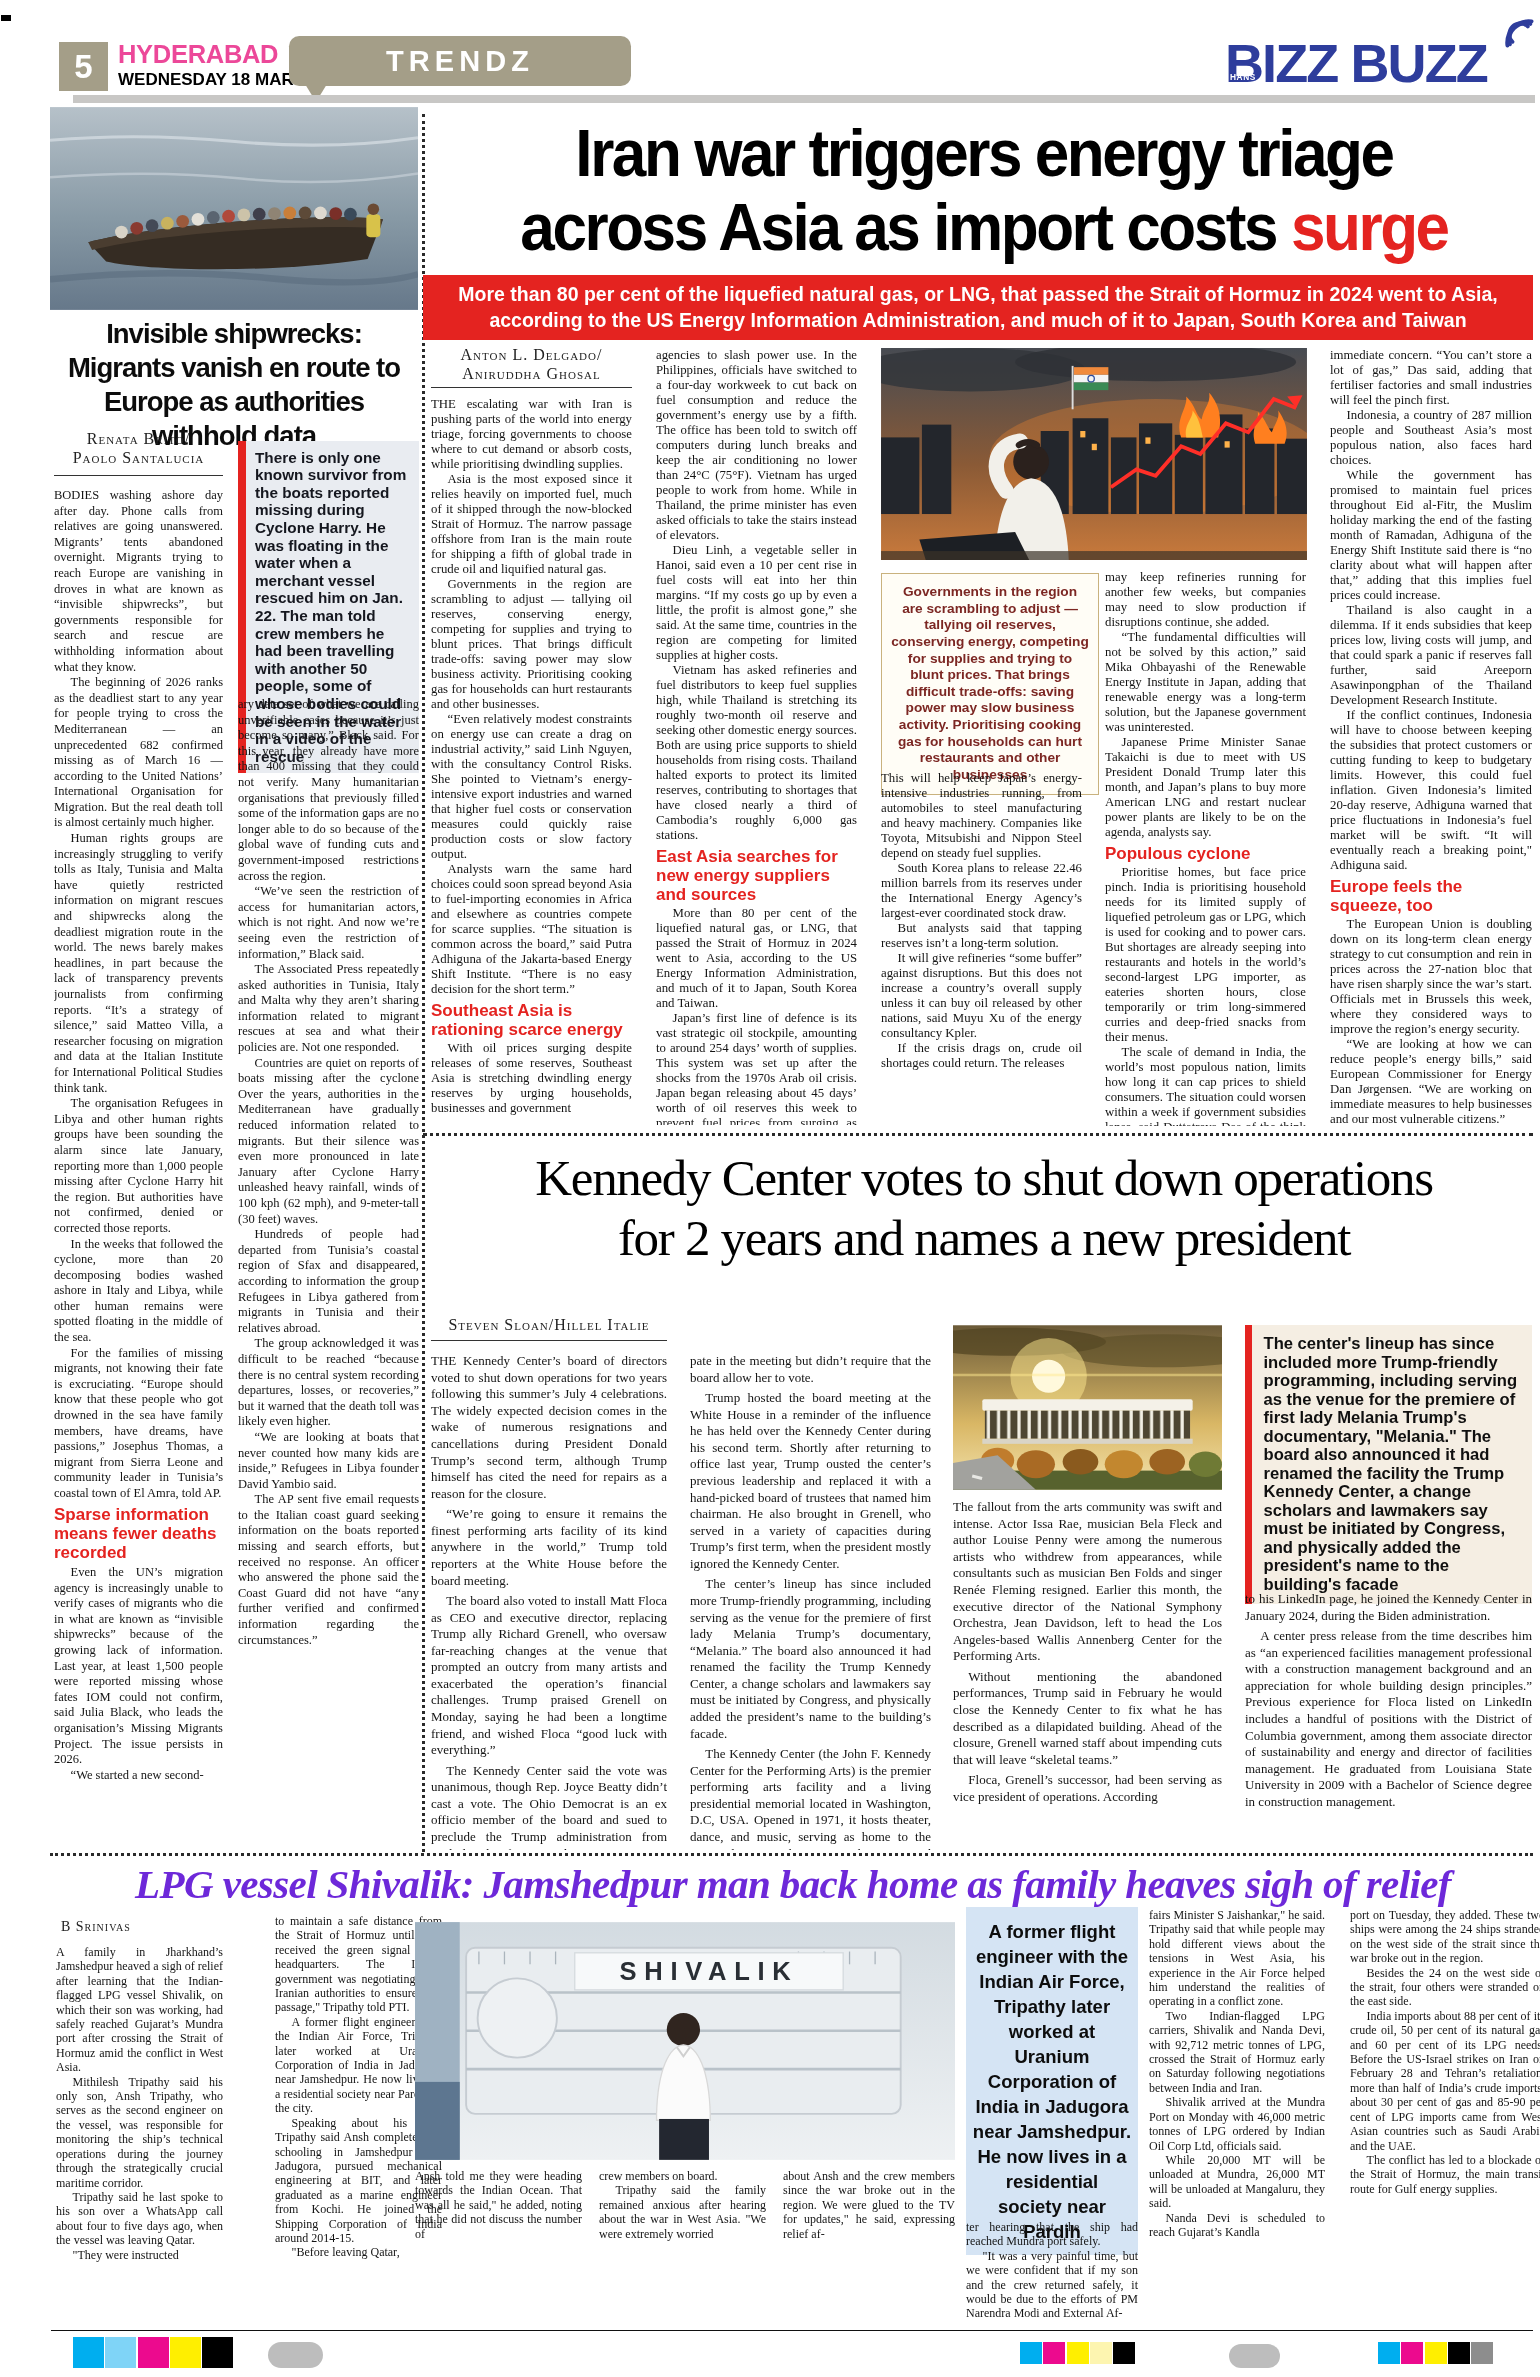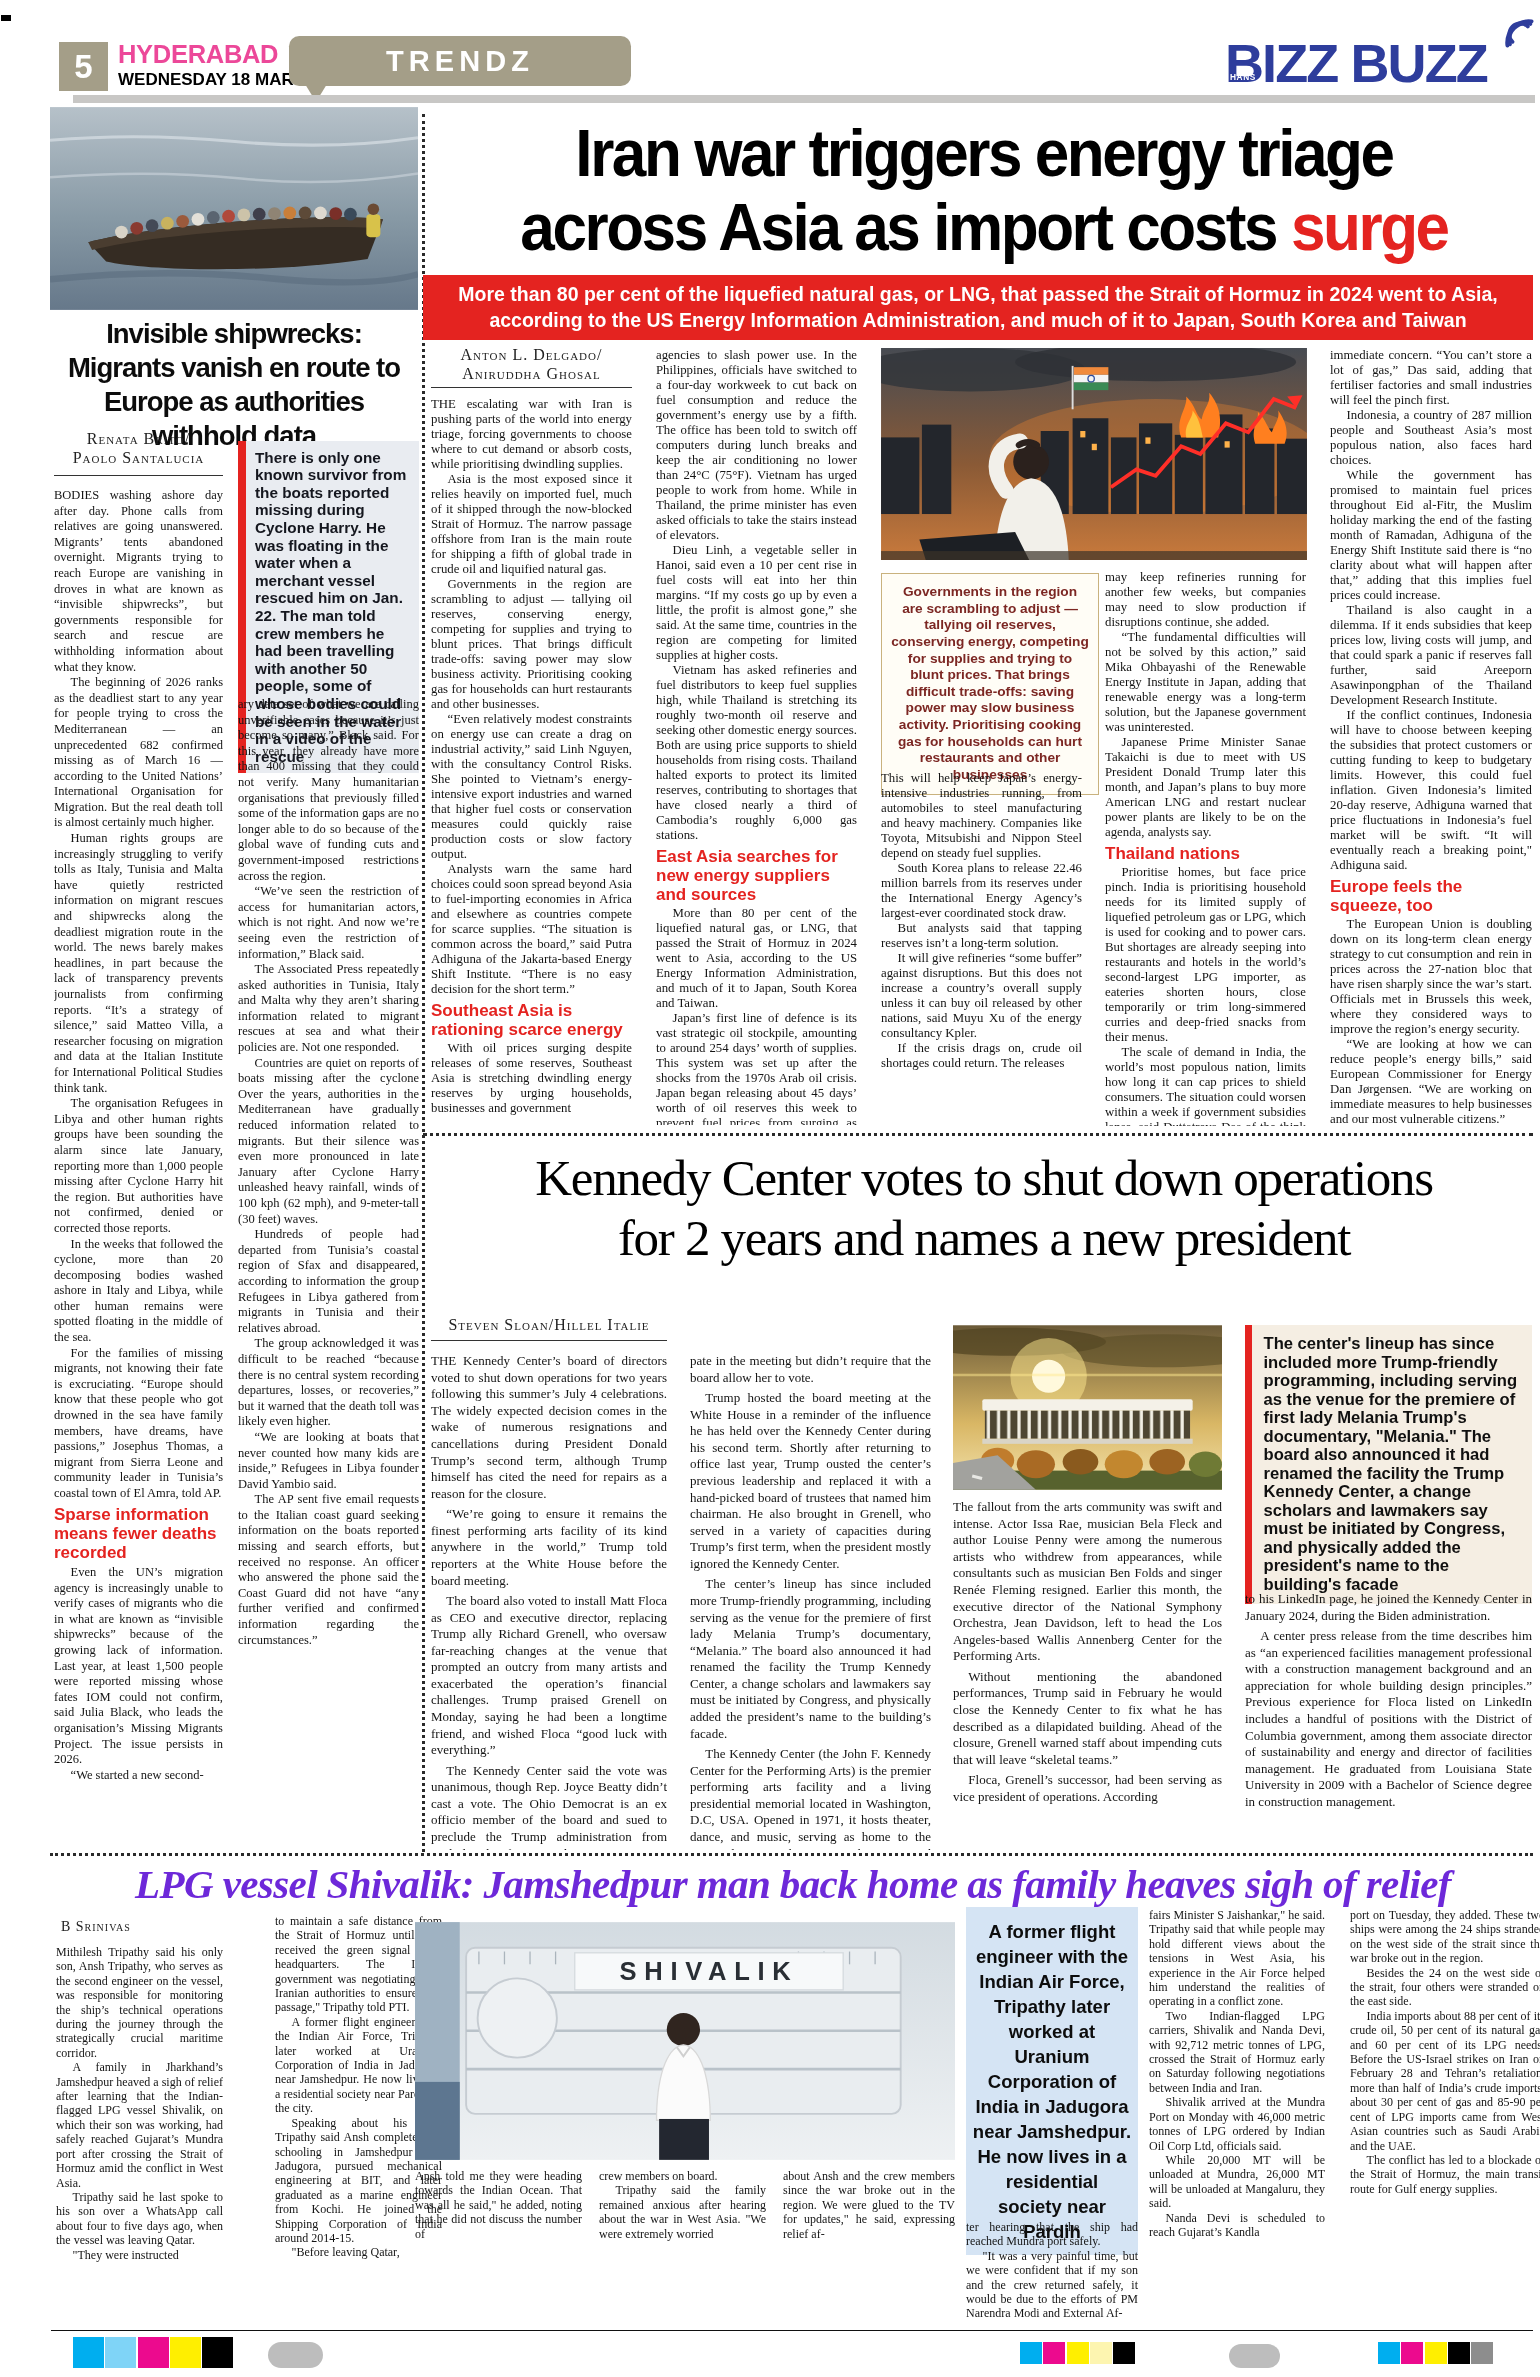--- a/index.html
+++ b/index.html
@@ -270,21 +270,21 @@
         <p>It will give refineries “some buffer” against disruptions. But this does not increase a country’s overall supply unless it can buy oil released by other nations, said Muyu Xu of the energy consultancy Kpler.</p>
         <p>If the crisis drags on, crude oil shortages could return. The releases</p>
       </div>
   </div>
   <div class="abs bodycol irn" style="left:1105px;top:570px;width:201px;height:556px;">
     <div class="paras">
         <p>may keep refineries running for another few weeks, but companies may need to slow production if disruptions continue, she added.</p>
         <p>“The fundamental difficulties will not be solved by this action,” said Mika Ohbayashi of the Renewable Energy Institute in Japan, adding that renewable energy was a long-term solution, but the Japanese government was uninterested.</p>
         <p>Japanese Prime Minister Sanae Takaichi is due to meet with US President Donald Trump later this month, and Japan’s plans to buy more American LNG and restart nuclear power plants are likely to be on the agenda, analysts say.</p>
       </div>
-    <div class="red-sub">Thailand nations</div>
+    <div class="red-sub">Populous cyclone</div>
     <div class="paras keep">
         <p>Prioritise homes, but face price pinch. India is prioritising household needs for its limited supply of liquefied petroleum gas or LPG, which is used for cooking and to power cars. But shortages are already seeping into restaurants and hotels in the world’s second-largest LPG importer, as eateries shorten hours, close temporarily or trim long-simmered curries and deep-fried snacks from their menus.</p>
         <p>The scale of demand in India, the world’s most populous nation, limits how long it can cap prices to shield consumers. The situation could worsen within a week if government subsidies lapse, said Duttatreya Das of the think tank Ember, noting gas supplies were the most</p>
       </div>
   </div>
   <div class="abs bodycol irn" style="left:1330px;top:348px;width:202px;height:777px;">
     <div class="paras">
         <p>immediate concern. “You can’t store a lot of gas,” Das said, adding that fertiliser factories and small industries will feel the pinch first.</p>
         <p>Indonesia, a country of 287 million people and Southeast Asia’s most populous nation, also faces hard choices.</p>
         <p>While the government has promised to maintain fuel prices throughout Eid al-Fitr, the Muslim holiday marking the end of the fasting month of Ramadan, Adhiguna of the Energy Shift Institute said there is “no clarity about what will happen after that,” adding that this implies fuel prices could increase.</p>
@@ -372,22 +372,22 @@
         <p>A center press release from the time describes him as “an experienced facilities management professional with a construction management background and an appreciation for whole building design principles.” Previous experience for Floca listed on LinkedIn includes a handful of positions with the District of Columbia government, among them associate director of sustainability and energy and director of facilities management. He graduated from Louisiana State University in 2009 with a Bachelor of Science degree in construction management.</p>
       </div>
   </div>
 
   <div class="abs hdot" style="left:50px;top:1853px;width:1483px;"></div>
   <div class="abs lpg-hl" style="left:54px;top:1860px;width:1478px;">LPG vessel Shivalik: Jamshedpur man back home as family heaves sigh of relief</div>
   <div class="abs byline" style="left:61px;top:1917px;width:128px;text-align:left;font-size:14px;">B Srinivas</div>
 
   <div class="abs bodycol lpgc" style="left:56px;top:1945px;width:167px;height:374px;">
     <div class="paras">
+        <p>A family in Jharkhand’s Jamshedpur heaved a sigh of relief after learning that the Indian-flagged LPG vessel Shivalik, on which their son was working, had safely reached Gujarat’s Mundra port after crossing the Strait of Hormuz amid the conflict in West Asia.</p>
         <p>Mithilesh Tripathy said his only son, Ansh Tripathy, who serves as the second engineer on the vessel, was responsible for monitoring the ship’s technical operations during the journey through the strategically crucial maritime corridor.</p>
-        <p>A family in Jharkhand’s Jamshedpur heaved a sigh of relief after learning that the Indian-flagged LPG vessel Shivalik, on which their son was working, had safely reached Gujarat’s Mundra port after crossing the Strait of Hormuz amid the conflict in West Asia.</p>
         <p>Tripathy said he last spoke to his son over a WhatsApp call about four to five days ago, when the vessel was leaving Qatar.</p>
         <p>"They were instructed</p>
       </div>
   </div>
   <div class="abs bodycol lpgc" style="left:235px;top:1914px;width:167px;height:405px;margin-left:40px;">
     <div class="paras">
         <p>to maintain a safe distance from the Strait of Hormuz until they received the green signal from headquarters. The Indian government was negotiating with Iranian authorities to ensure safe passage," Tripathy told PTI.</p>
         <p>A former flight engineer with the Indian Air Force, Tripathy later worked at Uranium Corporation of India in Jadugora near Jamshedpur. He now lives in a residential society near Pardih in the city.</p>
         <p>Speaking about his son, Tripathy said Ansh completed his schooling in Jamshedpur and Jadugora, pursued mechanical engineering at BIT, and later graduated as a marine engineer from Kochi. He joined the Shipping Corporation of India around 2014-15.</p>
         <p>"Before leaving Qatar,</p>

